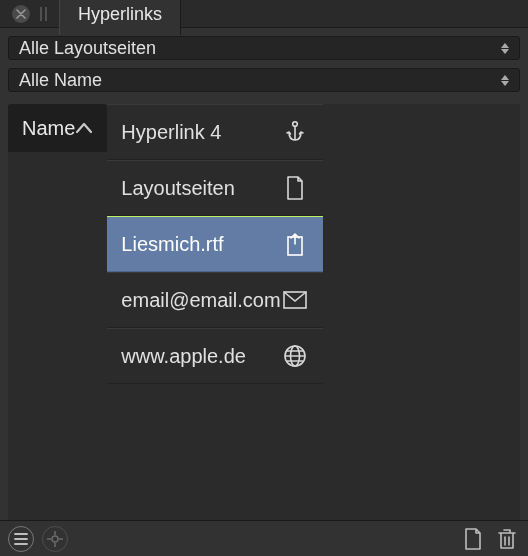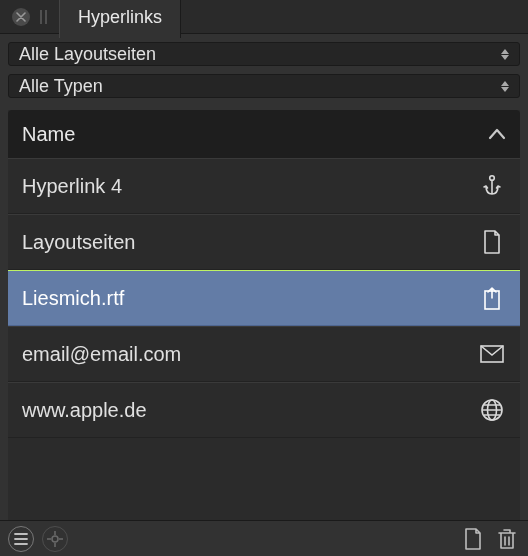--- a/index.html
+++ b/index.html
@@ -8,21 +8,21 @@
     background: #323232;
     font-family: -apple-system, "Helvetica Neue", Arial, sans-serif;
     font-size: 18px;
     color: #e8e8e8;
     display: flex;
     flex-direction: column;
   }
 
   
   .tabbar {
-    height: 34px;
+    height: 28px;
     background: #2a2a2a;
     display: flex;
     align-items: center;
     border-bottom: 1px solid #1a1a1a;
   }
   .tabbar-controls {
     display: flex;
     align-items: center;
     gap: 10px;
     padding: 0 12px;
@@ -94,21 +94,21 @@
     border-top: 5px solid #aaa;
   }
 
   .gap1 { height: 12px; }
 
   
   .list {
     margin: 0 8px;
     flex: 1 1 auto;
     display: flex;
-    flex-direction: column;
+    flex-direction: row;
     background: #2b2b2b;
   }
   .list-header {
     height: 48px;
     background: #1e1e1e;
     display: flex;
     align-items: center;
     justify-content: space-between;
     padding: 0 14px;
     font-size: 20px;
@@ -202,21 +202,21 @@
 </div>
 
 <div class="dropdown">
   <span>Alle Layoutseiten</span>
   <span class="stepper">
       <span class="tri-up"></span>
       <span class="tri-down"></span>
     </span>
 </div>
 <div class="dropdown">
-  <span>Alle Typen</span>
+  <span>Alle Name</span>
   <span class="stepper">
       <span class="tri-up"></span>
       <span class="tri-down"></span>
     </span>
 </div>
 
 <div class="gap1"></div>
 
 <div class="list">
   <div class="list-header">

